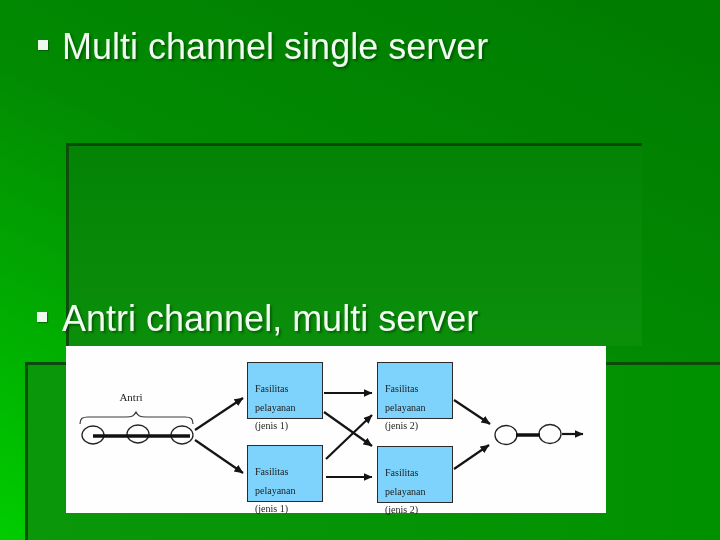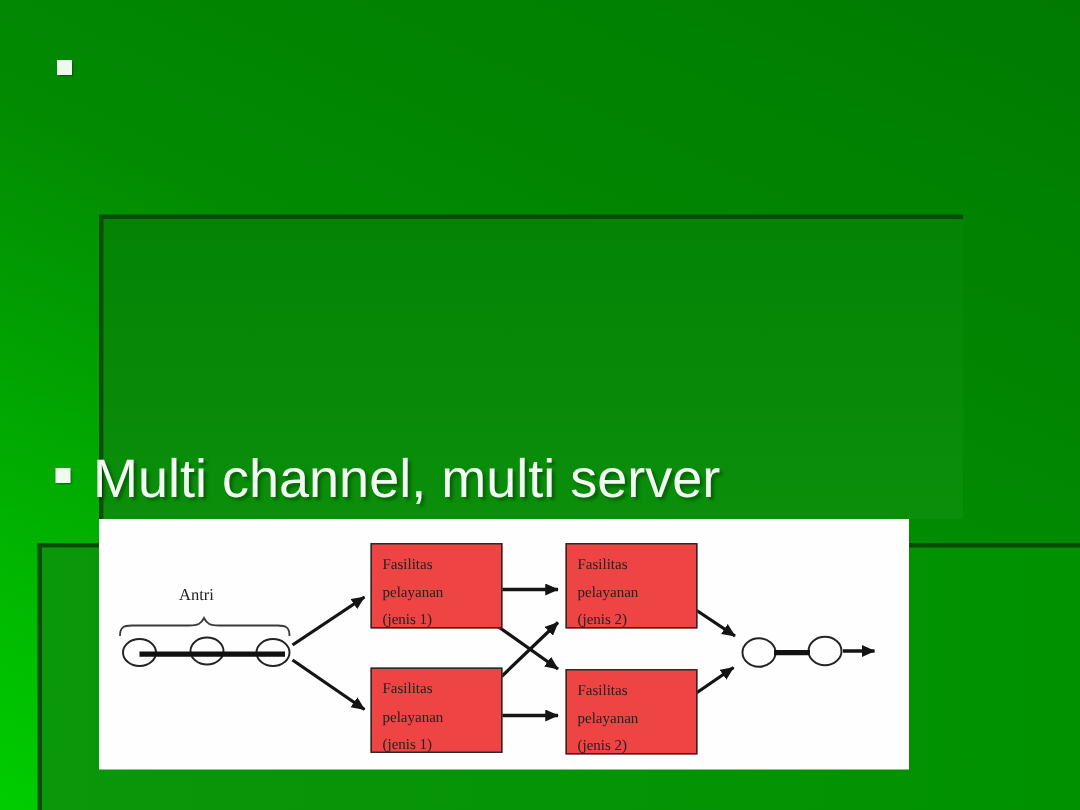--- a/index.html
+++ b/index.html
@@ -33,46 +33,47 @@
     box-shadow:1px 1px 1px rgba(0,55,0,0.45);}
   #bullet-marker-1{left:38px;top:40px;}
   #bullet-marker-2{left:37px;top:312px;}
   
   #diagram-image{
     position:absolute;left:66px;top:346px;width:540px;height:167px;
     background:#fefefe;color:#1f1f1f;
   }
   #diagram-svg{position:absolute;left:0;top:0;}
   .service-box{
-    position:absolute;width:88px;height:57px;box-sizing:border-box;
-    border:1.5px solid #2a2a2a;background:#ef4444;
+    position:absolute;width:76px;height:57px;box-sizing:border-box;
+    border:1.5px solid #2a2a2a;background:#7dd3fc;
     font-family:"Liberation Serif",serif;font-size:10px;line-height:18.5px;
-    padding:5px 0 0 7px;color:#222;
+    padding:17px 0 0 7px;color:#222;
   }
   #service-box-tl{left:181px;top:16px;}
   #service-box-tr{left:311px;top:16px;}
   #service-box-bl{left:181px;top:99px;}
   #service-box-br{left:311px;top:100px;}
   #queue-label{
     position:absolute;left:35px;top:45px;width:60px;text-align:center;
     font-family:"Liberation Serif",serif;font-size:11px;color:#222;
   }
 </style>
 </head>
 <body>
 
 <div id="slide">
 
   <div id="panel-top" class="shadow-panel"></div>
   <div id="panel-bottom" class="shadow-panel"></div>
 
   <div id="bullet-marker-1" class="bullet-marker"></div>
+  <div id="bullet-row-1" class="bullet-row">Multi channel single server</div>
 
   <div id="bullet-marker-2" class="bullet-marker"></div>
-  <div id="bullet-row-2" class="bullet-row">Multi channel, multi server</div>
+  <div id="bullet-row-2" class="bullet-row">Antri channel, multi server</div>
 
   <div id="diagram-image">
 
     <svg id="diagram-svg" width="540" height="167" viewBox="0 0 540 167">
       <defs>
         <marker id="ah" markerUnits="userSpaceOnUse" markerWidth="10" markerHeight="9" refX="8.5" refY="4" orient="auto">
           <polygon points="0,0 9,4 0,8" fill="#141414"></polygon>
         </marker>
       </defs>
 

